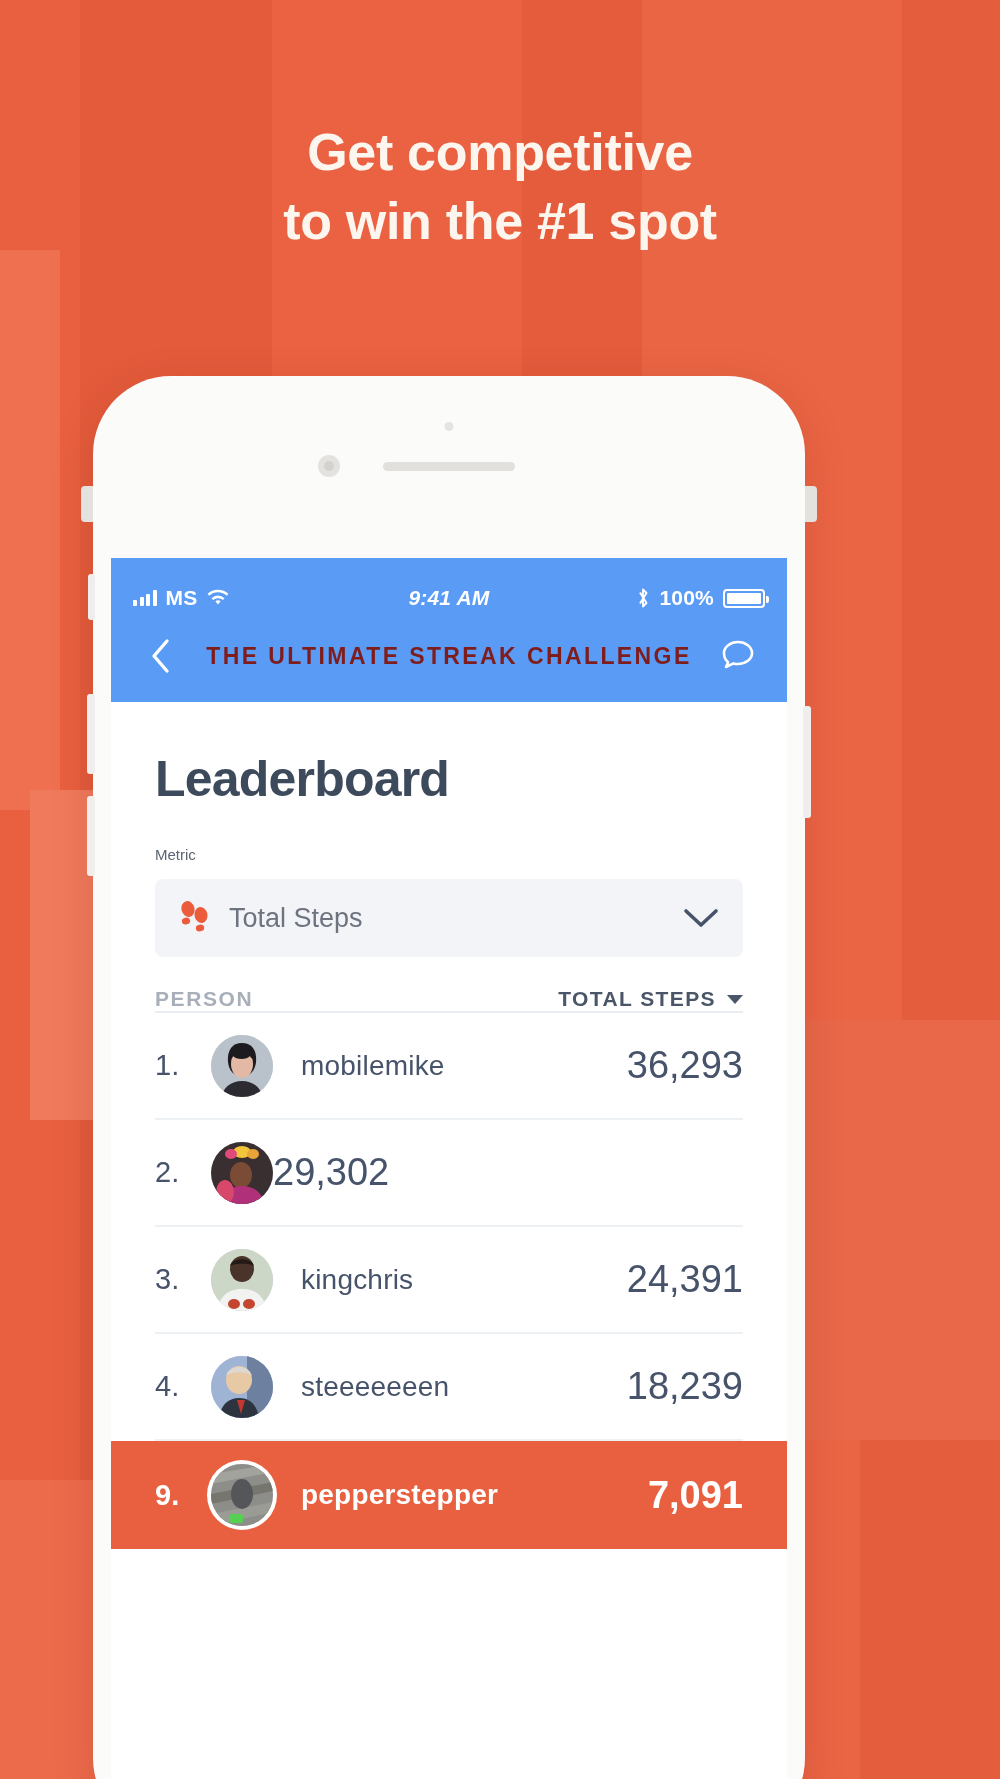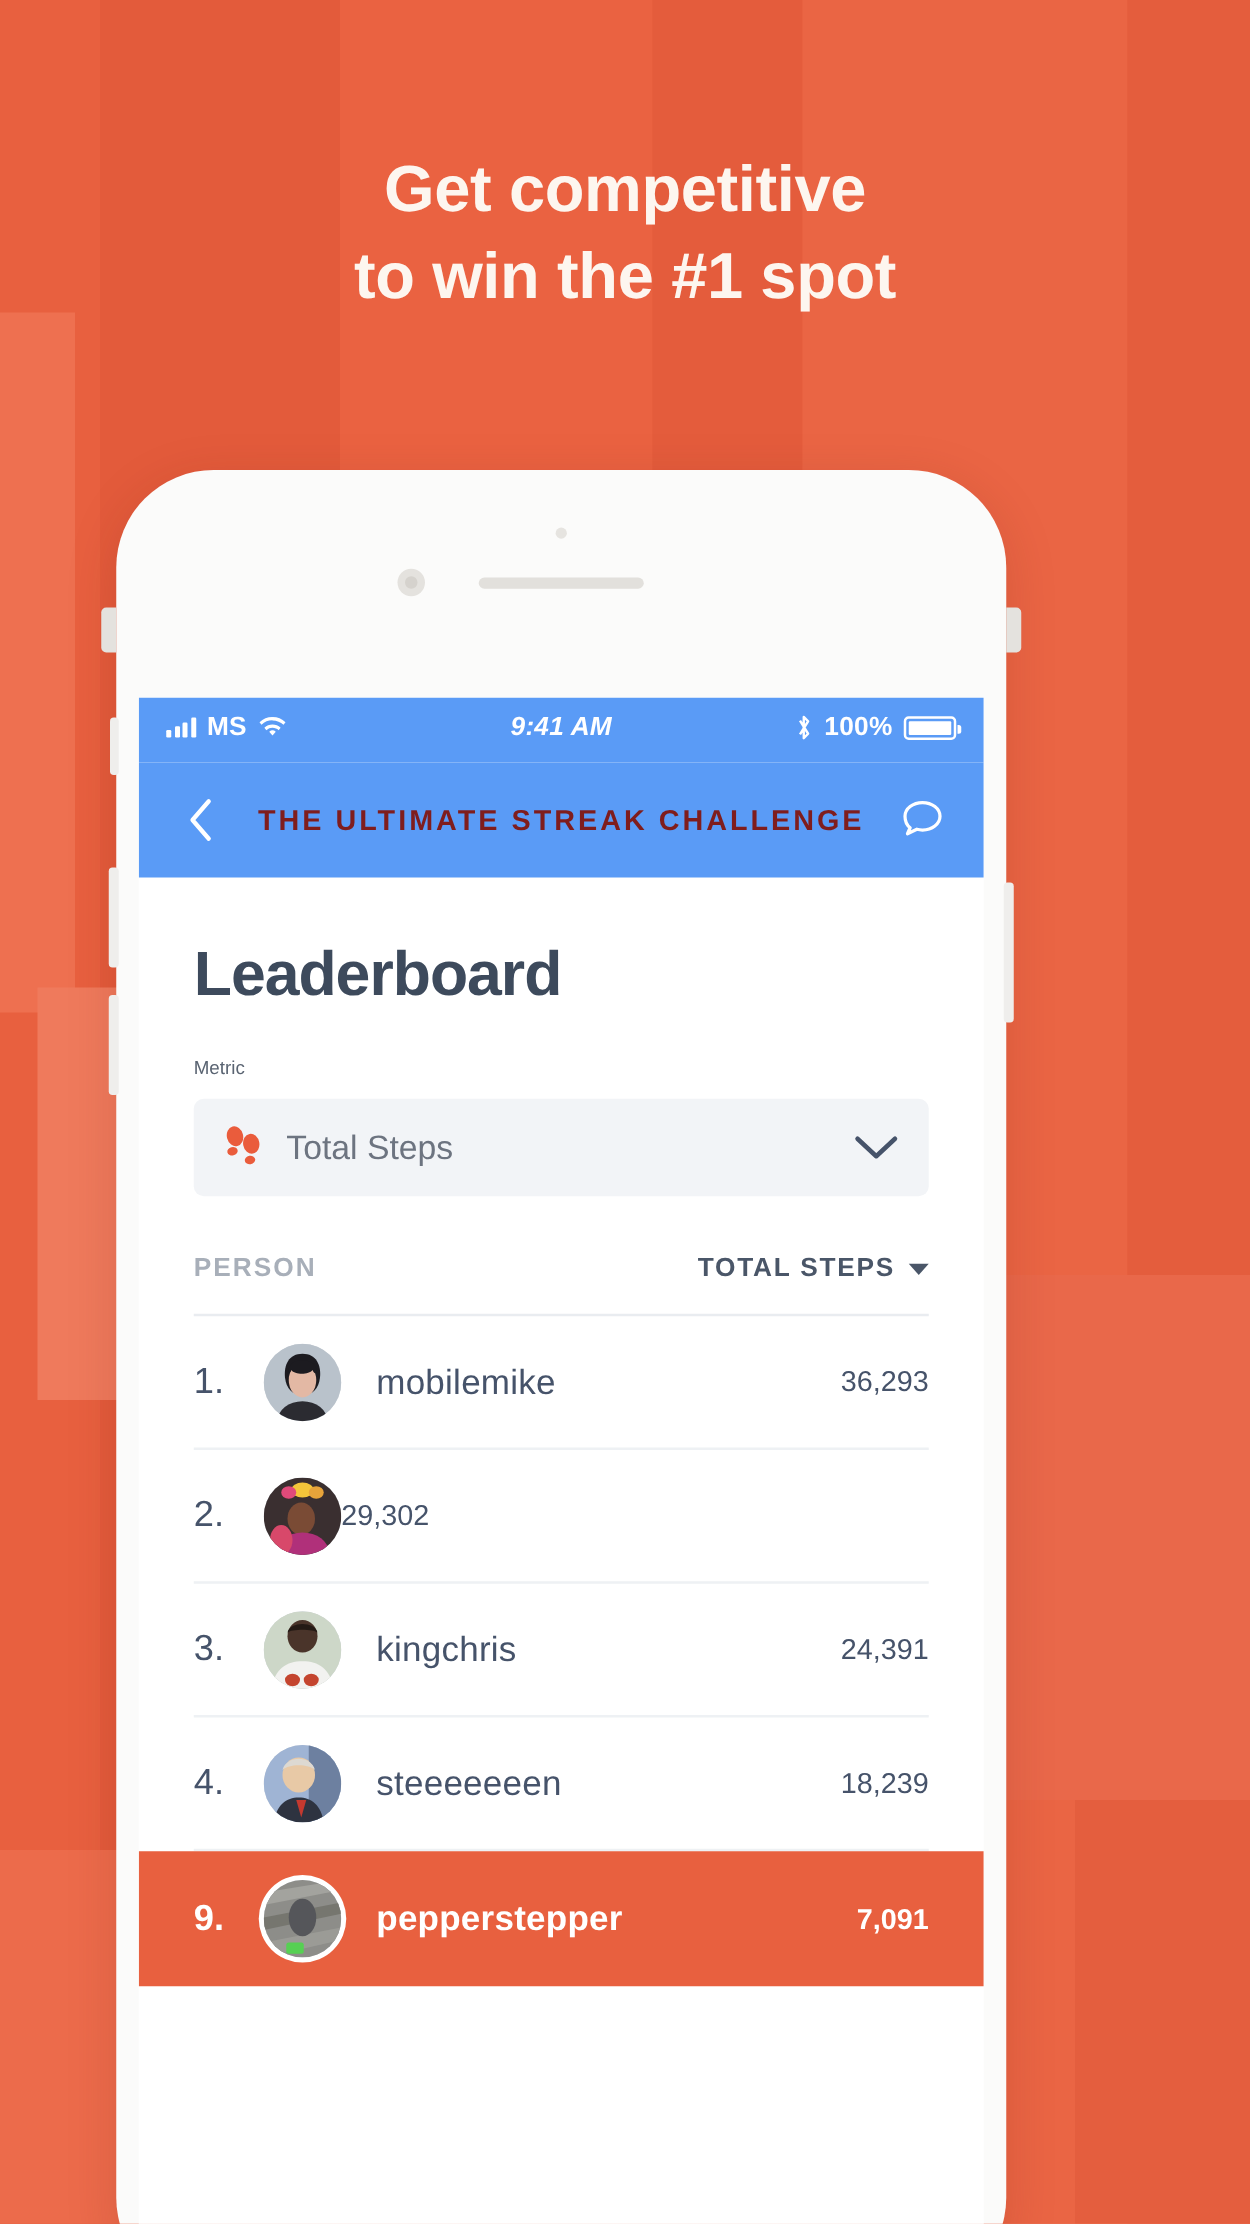--- a/index.html
+++ b/index.html
@@ -65,22 +65,22 @@
   }
   #sensor {
     position: absolute; left: 50%; transform: translateX(-50%);
     top: 46px; width: 9px; height: 9px; border-radius: 50%;
     background: #e6e4e0;
   }
 
   
   #statusbar {
     height: 52px; background: #5a9bf6;
-    display: flex; align-items: flex-start;
-    padding: 12px 22px; color: #fff;
+    display: flex; align-items: flex-end;
+    padding: 0 22px; color: #fff;
     font-size: 21px; font-weight: bold;
     letter-spacing: 0.2px;
   }
   #sb-left, #sb-right { display: flex; align-items: center; gap: 9px; flex: 1; }
   #sb-right { justify-content: flex-end; }
   #sb-center { font-size: 21px; font-style: italic; }
   .bars { display: flex; align-items: flex-end; gap: 2.5px; height: 16px; }
   .bars i { width: 4px; background: #fff; border-radius: 1px; display:block; }
   .bars i:nth-child(1){ height: 6px; }
   .bars i:nth-child(2){ height: 9px; }
@@ -126,21 +126,21 @@
   }
   #metric-value {
     flex: 1; font-size: 27px; color: #6d7480;
     margin-left: 16px;
   }
   .footprint { width: 34px; height: 36px; position: relative; flex: none; }
 
   
   #tbl-header {
     display: flex; align-items: flex-end;
-    margin-top: 46px; padding-bottom: 24px;
+    margin-top: 30px; padding-bottom: 0;
     border-bottom: 2px solid #e9ecf0;
   }
   #th-person {
     flex: 1; font-size: 21px; font-weight: bold;
     color: #a8afb9; letter-spacing: 1.6px;
   }
   #th-metric {
     font-size: 21px; font-weight: bold;
     color: #4a5668; letter-spacing: 1.4px;
     display: flex; align-items: center; gap: 11px; cursor: pointer;
@@ -159,21 +159,21 @@
   .rank { width: 56px; font-size: 29px; color: #46536a; }
   .avatar {
     width: 62px; height: 62px; border-radius: 50%;
     flex: none; overflow: hidden; position: relative;
     background: #cfd4da;
   }
   .name {
     flex: 1; margin-left: 28px;
     font-size: 28px; color: #46536a; letter-spacing: 0.2px;
   }
-  .val { font-size: 23px; color: #46536a; }
+  .val { font-size: 38px; color: #46536a; }
 
   .row.highlight {
     background: #e8603f;
     margin: 0 -44px; padding: 0 44px;
     height: 108px; border-bottom: none;
   }
   .row.highlight .rank,
   .row.highlight .name,
   .row.highlight .val { color: #ffffff; font-weight: bold; }
   .row.highlight .avatar { box-shadow: 0 0 0 4px #ffffff; }

